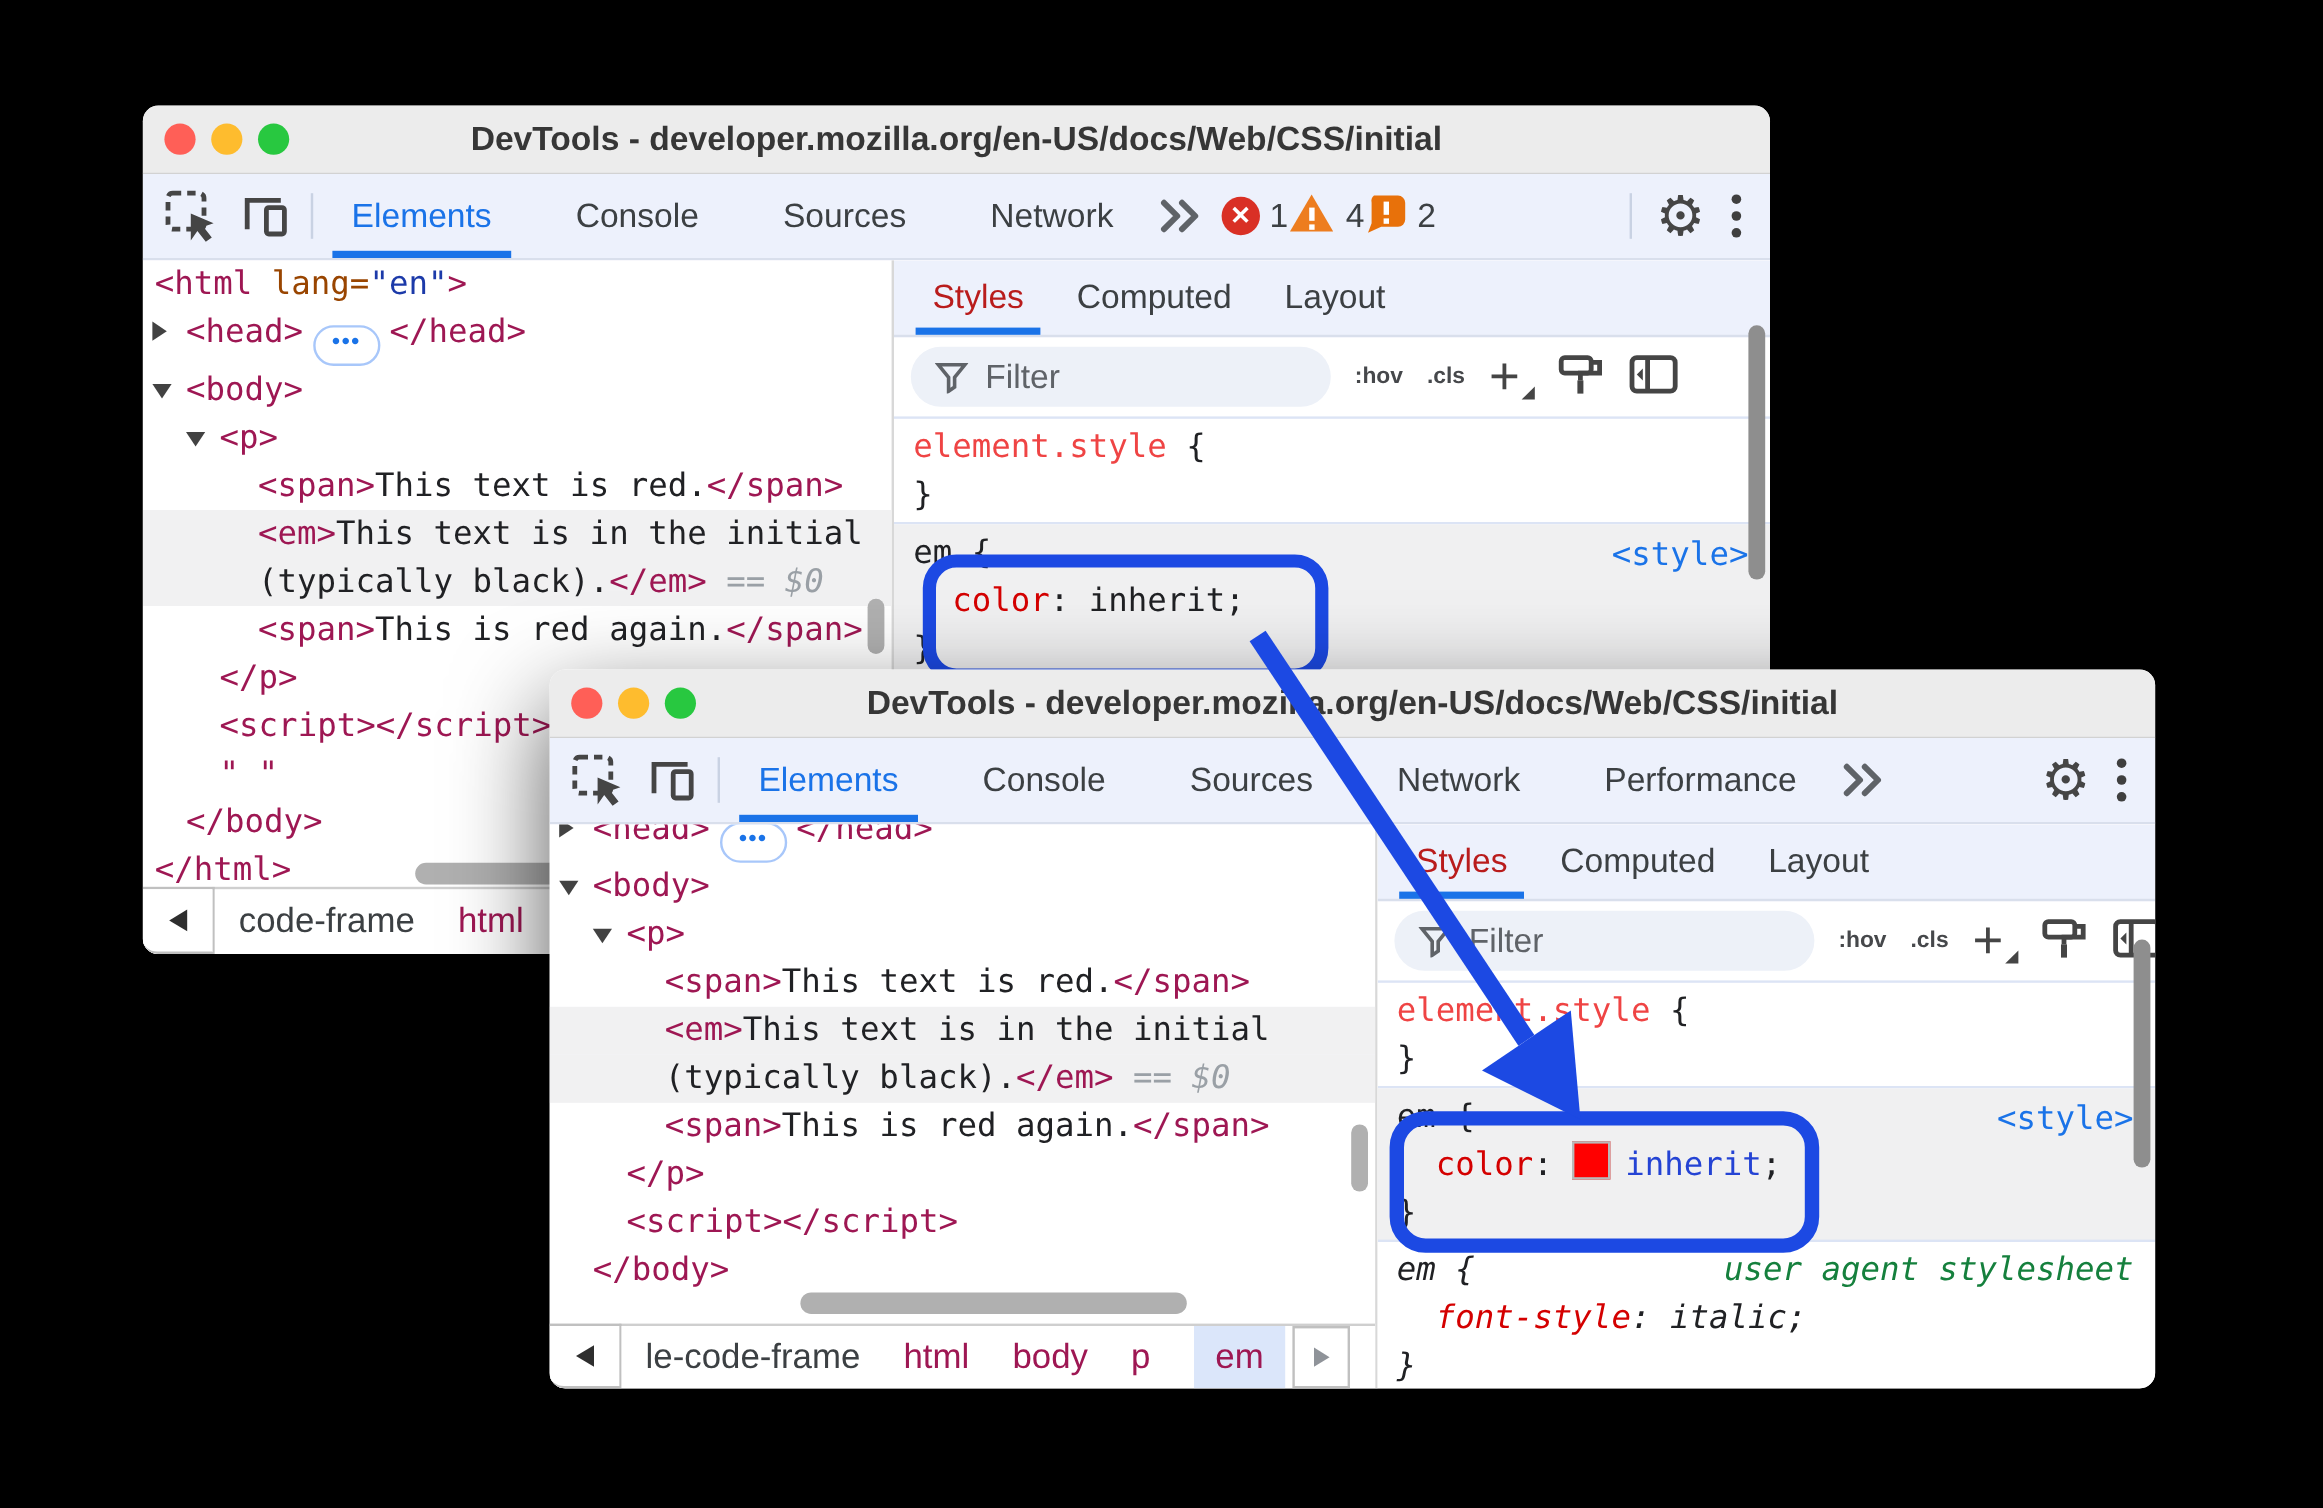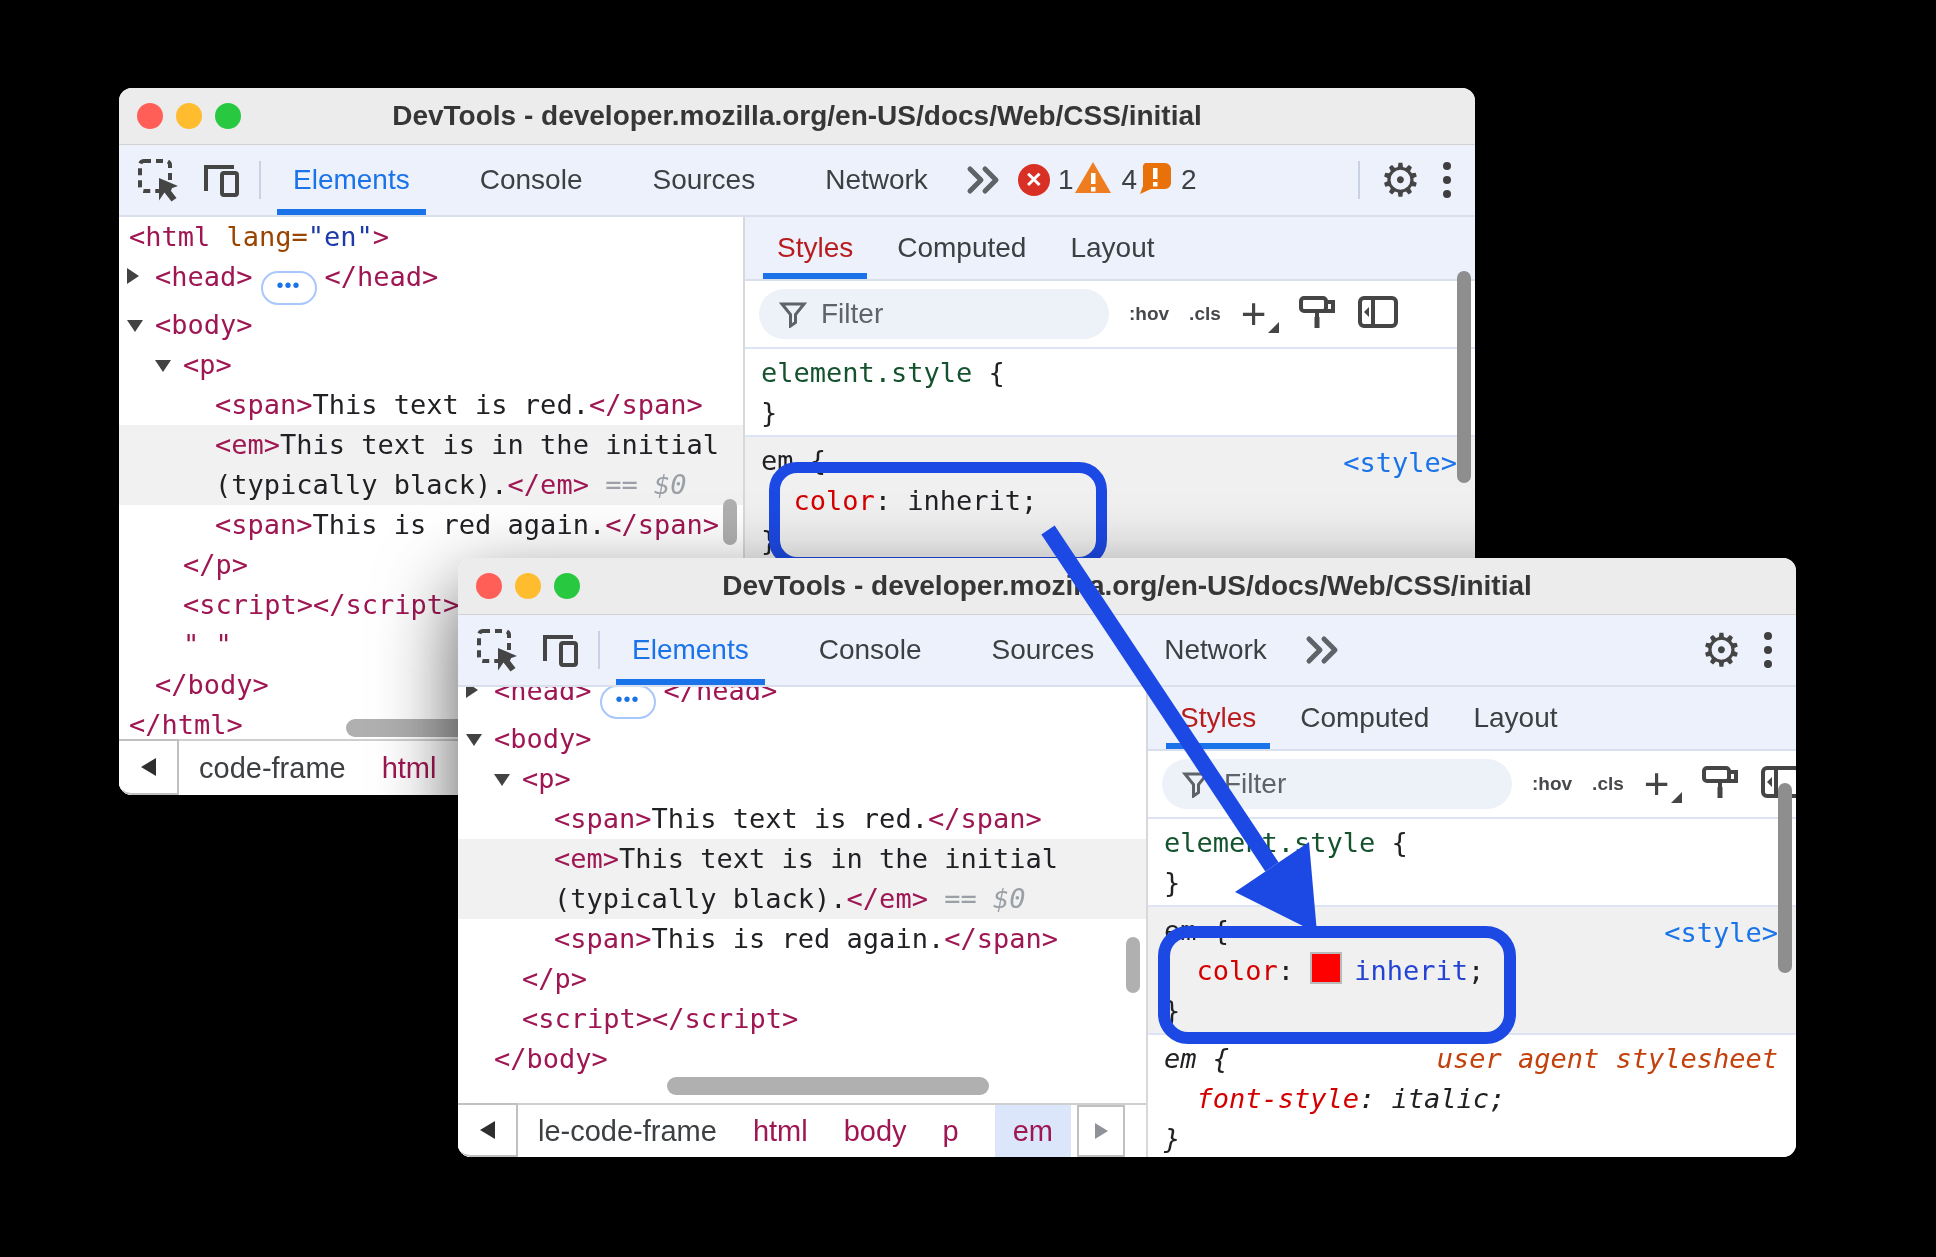--- a/index.html
+++ b/index.html
@@ -78,28 +78,28 @@
   .plusbtn{position:relative;font-size:44px;font-weight:300;color:#454545;line-height:30px;padding-right:10px;}
   .plusbtn::after{content:"";position:absolute;right:-2px;bottom:-4px;width:0;height:0;
                   border-left:11px solid transparent;border-bottom:11px solid #454545;}
   .rules{flex:1;font-family:"DejaVu Sans Mono",monospace;font-size:27px;line-height:40px;color:#202124;
          position:relative;overflow:hidden;display:flex;flex-direction:column;}
   .rule-section{padding:4px 16px 2px;border-bottom:2px solid #dce4f5;position:relative;flex:0 0 auto;}
   .rule-section.gray{background:#f0f0f1;}
   .rule-section.grow{flex:1 1 auto;}
   .rule-section.italic{font-style:italic;}
   .sline{white-space:pre;height:40px;}
-  .sg-gray{color:#14532d;margin-top:24px;}
+  .sg-gray{color:#ef4444;margin-top:24px;}
   .sg-prop{color:#d40000;}
   .sg-val{color:#202124;}
   .sg-valblue{color:#2443d4;}
   .swatch{display:inline-block;width:28px;height:28px;background:#ff0000;border:2px solid #b9b9b9;
           vertical-align:-4px;margin-right:12px;}
   .slink{position:absolute;right:18px;top:6px;color:#1a73e8;}
-  .uag{position:absolute;right:18px;top:4px;color:#c2410c;font-style:italic;}
+  .uag{position:absolute;right:18px;top:4px;color:#15803d;font-style:italic;}
 
   
   .thumb{position:absolute;background:#b0b0b0;border-radius:9px;}
   .thumb.dark{background:#8e8e8e;}
 
   
   .crumbbar{position:absolute;left:0;bottom:0;height:54px;background:#fff;border-top:2px solid #cfcfcf;
             display:flex;align-items:center;padding-left:80px;font-size:29px;z-index:3;}
   #w1 .crumbbar{width:624px;}
   #w2 .crumbbar{width:688px;height:52px;}
@@ -287,20 +287,21 @@
           <rect x="24" y="16" width="15" height="22" rx="2" fill="#fff" class="stroke"></rect>
         </svg>
       </span>
     </div>
     <div class="vsep"></div>
     <div class="tabs">
         <span class="tab active">Elements</span>
         <span class="tab">Console</span>
         <span class="tab">Sources</span>
         <span class="tab">Network</span>
+        <span class="tab">Performance</span>
       </div>
     <span class="chevwrap">
       <svg width="38" height="34" viewBox="0 0 38 34">
         <path d="M4 6 l11 11 -11 11 M19 6 l11 11 -11 11" fill="none" stroke="#5f6368" stroke-width="5" stroke-linecap="round" stroke-linejoin="round"></path>
       </svg>
     </span>
     <div class="tb-right">
       <span class="gear">⚙</span>
       <span class="kebab">
           <i></i>

